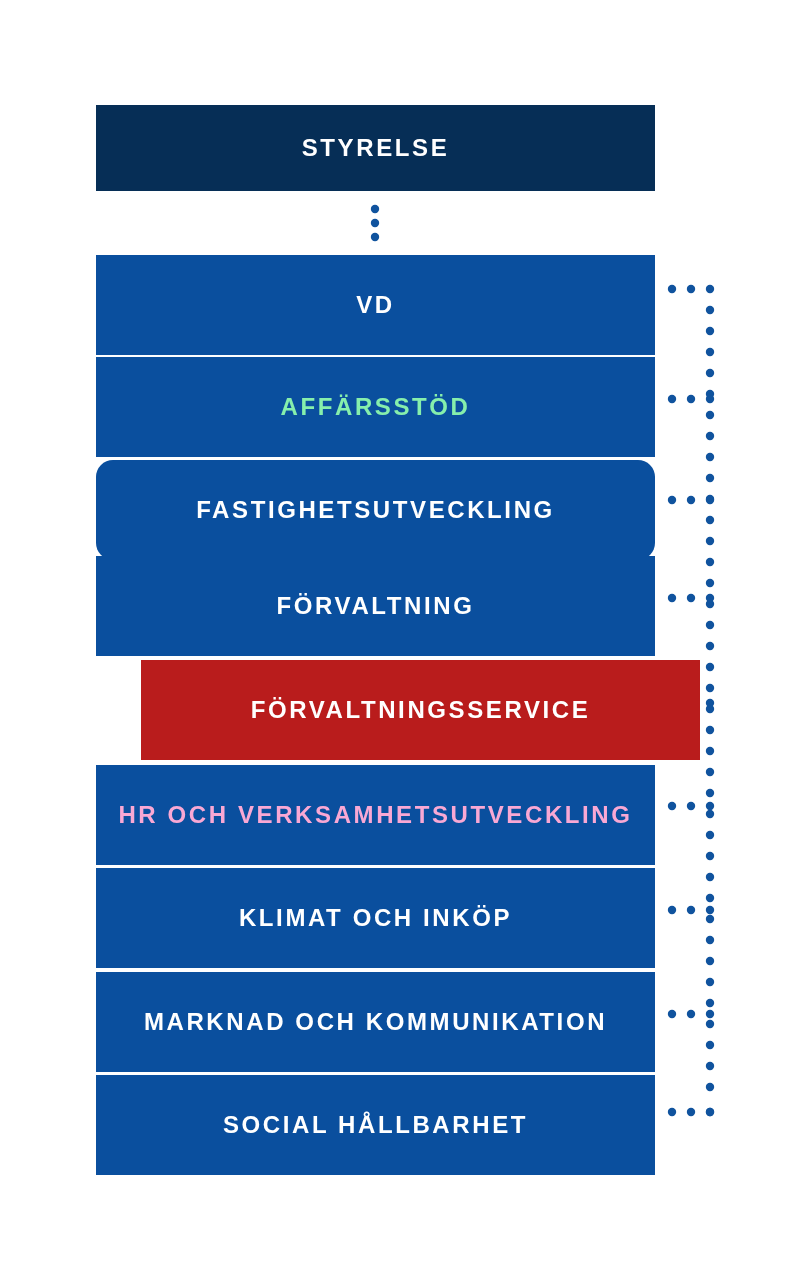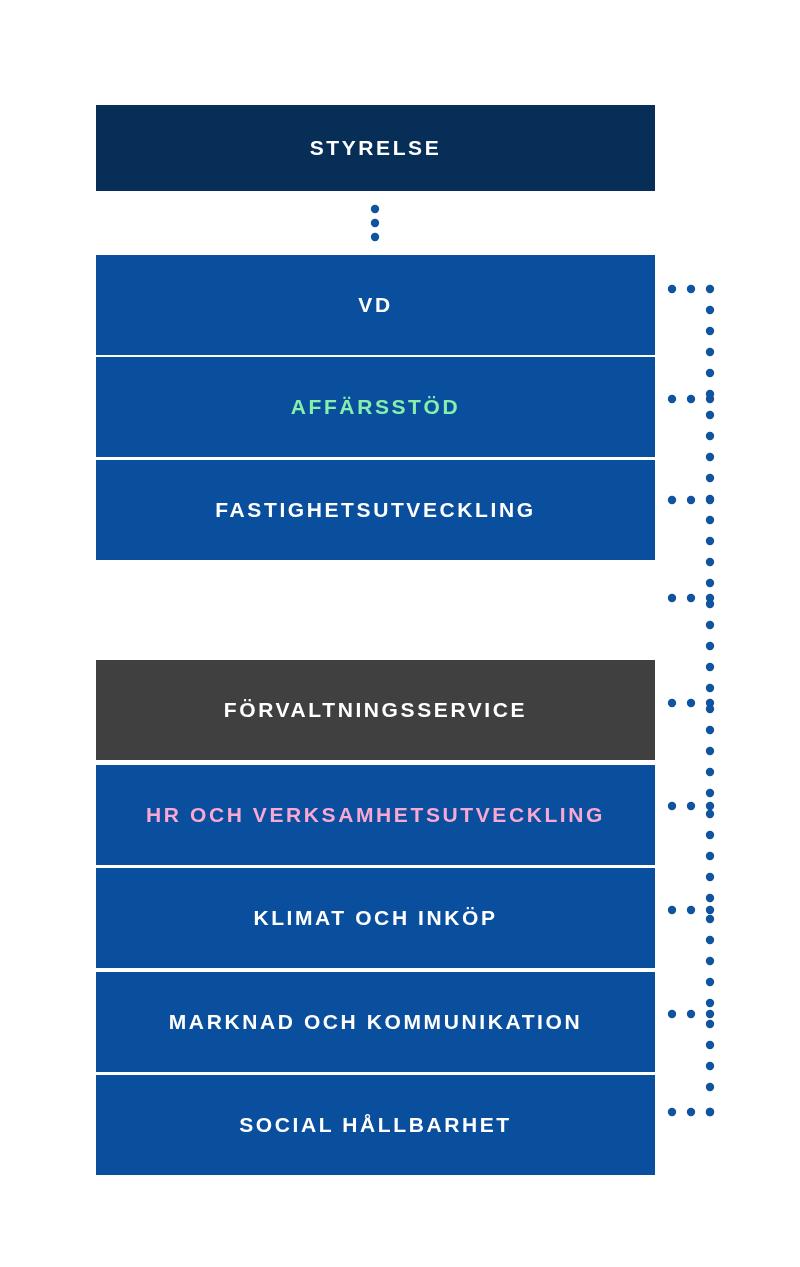--- a/index.html
+++ b/index.html
@@ -30,39 +30,39 @@
     width: 559px;
     height: 100px;
     display: flex;
     align-items: center;
     justify-content: center;
     box-sizing: border-box;
   }
   .box-label {
     color: #ffffff;
     font-weight: bold;
-    font-size: 21px;
+    font-size: 24px;
     letter-spacing: 2.6px;
     text-align: center;
     line-height: 1.1;
     white-space: nowrap;
     user-select: none;
   }
   .box.board {
     background: #062E56;
   }
   .box.unit {
     background: #0A4F9E;
   }
 
   
   .r0  { top: 105px; height: 86px; }
   .r1  { top: 255px; }
   .r2  { top: 357px; }
-  .r3  { top: 460px; }
+  .r3  { top: 460px; border-radius: 17px; }
   .r4  { top: 556px; }
   .r5  { top: 660px; }
   .r6  { top: 765px; }
   .r7  { top: 868px; }
   .r8  { top: 972px; }
   .r9  { top: 1075px; }
 
   
   #connectors {
     position: absolute;
@@ -187,22 +187,25 @@
   </div>
 
   <div class="box unit r2" style="background: rgb(10, 79, 158);">
     <span class="box-label" style="color: #86efac;">AFFÄRSSTÖD</span>
   </div>
 
   <div class="box unit r3" style="background: rgb(10, 79, 158);">
     <span class="box-label" style="color: rgb(255, 255, 255);">FASTIGHETSUTVECKLING</span>
   </div>
 
-
-  <div class="box unit r5" style="background: #404040;">
+  <div class="box unit r4" style="background: rgb(10, 79, 158);">
+    <span class="box-label" style="color: rgb(255, 255, 255);">FÖRVALTNING</span>
+  </div>
+
+  <div class="box unit r5" style="background: #b91c1c; margin-left: 45px;">
     <span class="box-label" style="color: rgb(255, 255, 255);">FÖRVALTNINGSSERVICE</span>
   </div>
 
   <div class="box unit r6" style="background: rgb(10, 79, 158);">
     <span class="box-label" style="color: #f9a8d4;">HR OCH VERKSAMHETSUTVECKLING</span>
   </div>
 
   <div class="box unit r7" style="background: rgb(10, 79, 158);">
     <span class="box-label" style="color: rgb(255, 255, 255);">KLIMAT OCH INKÖP</span>
   </div>

